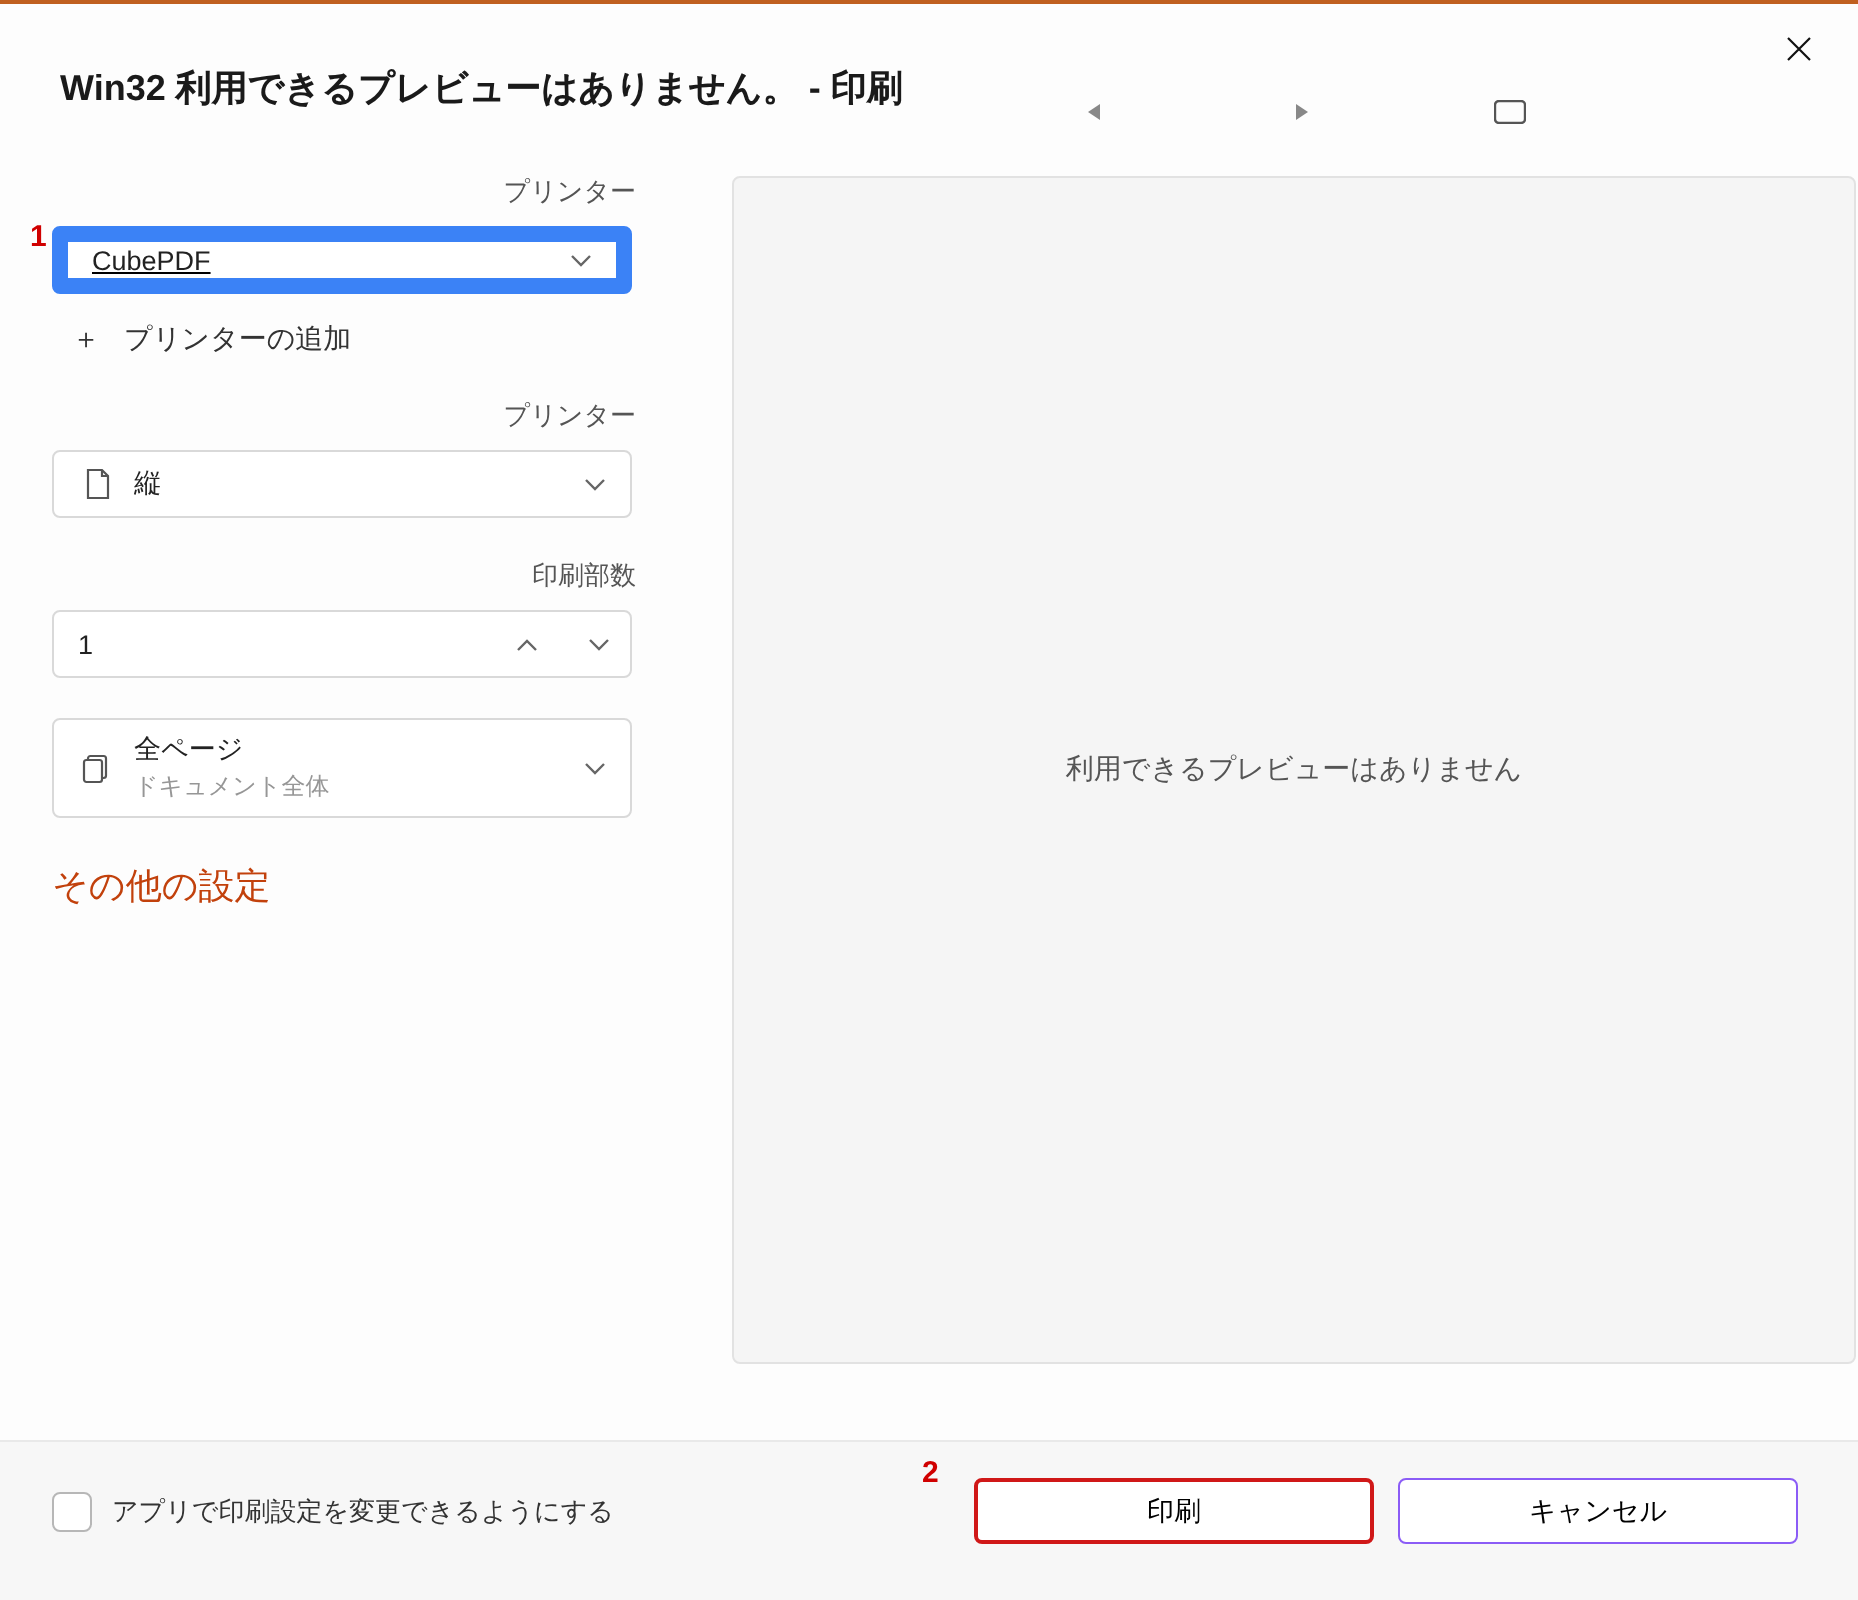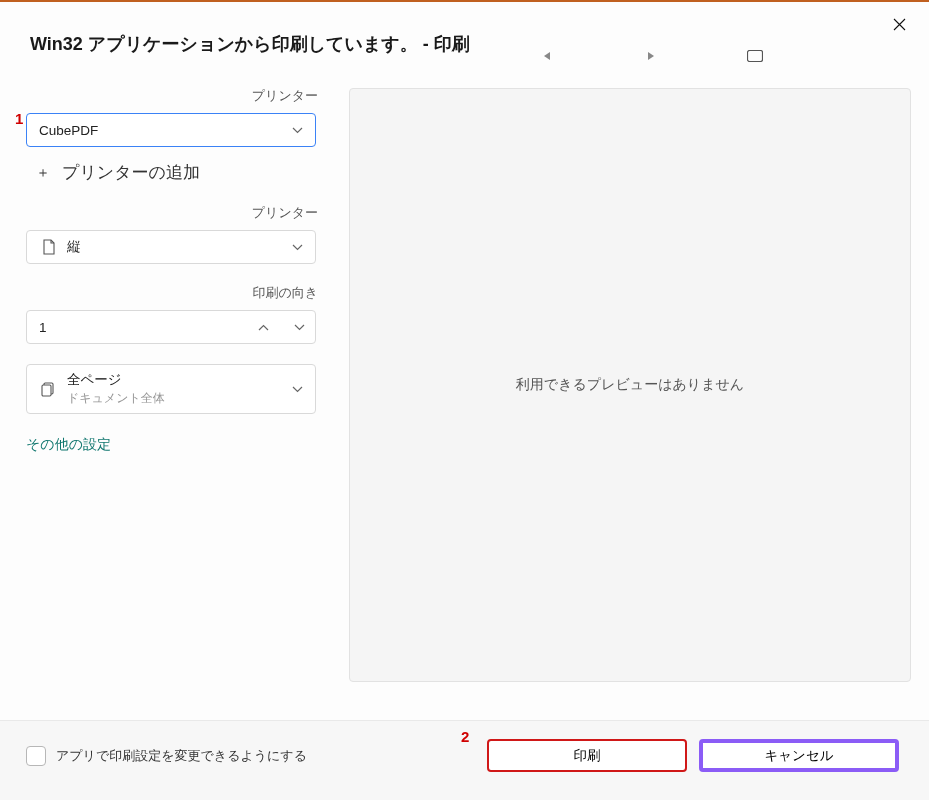--- a/index.html
+++ b/index.html
@@ -66,42 +66,43 @@
     top: 85px;
     width: 292px;
   }
   .section-label {
     font-size: 13px;
     color: #555;
     margin-bottom: 8px;
     text-align: right;
   }
   .other-settings {
-    font-size: 14px;
-    color: #0f766e;
+    font-size: 18px;
+    color: #c2410c;
     margin-top: 22px;
     cursor: pointer;
   }
   .field-group { margin-bottom: 20px; }
 
   
   .dd {
     width: 290px;
     height: 34px;
     background: #fff;
     border: 1px solid #d9d9d9;
     border-radius: 4px;
     display: flex;
     align-items: center;
     padding: 0 12px 0 12px;
     position: relative;
     cursor: pointer;
   }
   .dd.highlight {
-    border: 1px solid #3b82f6;
+    border: 8px solid #3b82f6;
+    text-decoration: underline;
   }
   .dd .icon-slot {
     width: 18px;
     display: flex;
     justify-content: center;
     color: #555;
     margin-right: 10px;
   }
   .dd .txt {
     font-size: 13.5px;
@@ -151,26 +152,26 @@
     margin-bottom: 20px;
     cursor: pointer;
     color: #333;
   }
   .add-printer .plus {
     margin-left: 10px;
     margin-right: 12px;
     font-size: 14px;
     color: #333;
   }
-  .add-printer .lbl { font-size: 17px; }
+  .add-printer .lbl { font-size: 14px; }
 
   
   .preview {
     position: absolute;
-    left: 349px;
+    left: 366px;
     top: 86px;
     width: 562px;
     height: 594px;
     background: #f5f5f5;
     border: 1px solid #e2e2e2;
     border-radius: 4px;
     display: flex;
     align-items: center;
     justify-content: center;
   }
@@ -205,21 +206,21 @@
     border-radius: 4px;
     background: #fff;
     cursor: pointer;
   }
   .chk-label { font-size: 13px; color: #333; }
 
   .btn {
     width: 200px;
     height: 33px;
     background: #fff;
-    border: 4px solid #8b5cf6;
+    border: 1px solid #8b5cf6;
     border-radius: 4px;
     font-size: 13.5px;
     display: flex;
     align-items: center;
     justify-content: center;
     cursor: pointer;
     margin-left: 12px;
   }
   .btn.primary {
     border: 2px solid #d01818;
@@ -239,21 +240,21 @@
 <body>
 
 <div class="window">
 
   <div class="close-btn">
     <svg width="13" height="13" viewBox="0 0 13 13">
         <path d="M1 1 L12 12 M12 1 L1 12" stroke="#111" stroke-width="1.1" fill="none"></path>
       </svg>
   </div>
 
-  <div class="title">Win32 アプリケーションから印刷しています。 - 印刷</div>
+  <div class="title">Win32 利用できるプレビューはありません。 - 印刷</div>
 
   <div class="preview-nav set1">
     <div class="nav-btn">
       <svg width="8" height="10" viewBox="0 0 8 10">
           <path d="M7 1 L1 5 L7 9 Z" fill="#888"></path>
         </svg>
     </div>
     <div class="nav-btn">
       <svg width="8" height="10" viewBox="0 0 8 10">
           <path d="M1 1 L7 5 L1 9 Z" fill="#888"></path>
@@ -296,21 +297,21 @@
         <span class="txt">縦</span>
         <span class="chev">
           <svg width="11" height="7" viewBox="0 0 11 7">
               <path d="M1 1 L5.5 5.5 L10 1" stroke="#666" stroke-width="1.2" fill="none"></path>
             </svg>
         </span>
       </div>
     </div>
 
     <div class="field-group">
-      <div class="section-label">印刷の向き</div>
+      <div class="section-label">印刷部数</div>
       <div class="dd copies">
         <span class="txt">1</span>
         <div class="spin-btns">
           <span class="spin-btn">
             <svg width="11" height="7" viewBox="0 0 11 7">
                 <path d="M1 6 L5.5 1.5 L10 6" stroke="#666" stroke-width="1.2" fill="none"></path>
               </svg>
           </span>
           <span class="spin-btn">
             <svg width="11" height="7" viewBox="0 0 11 7">

